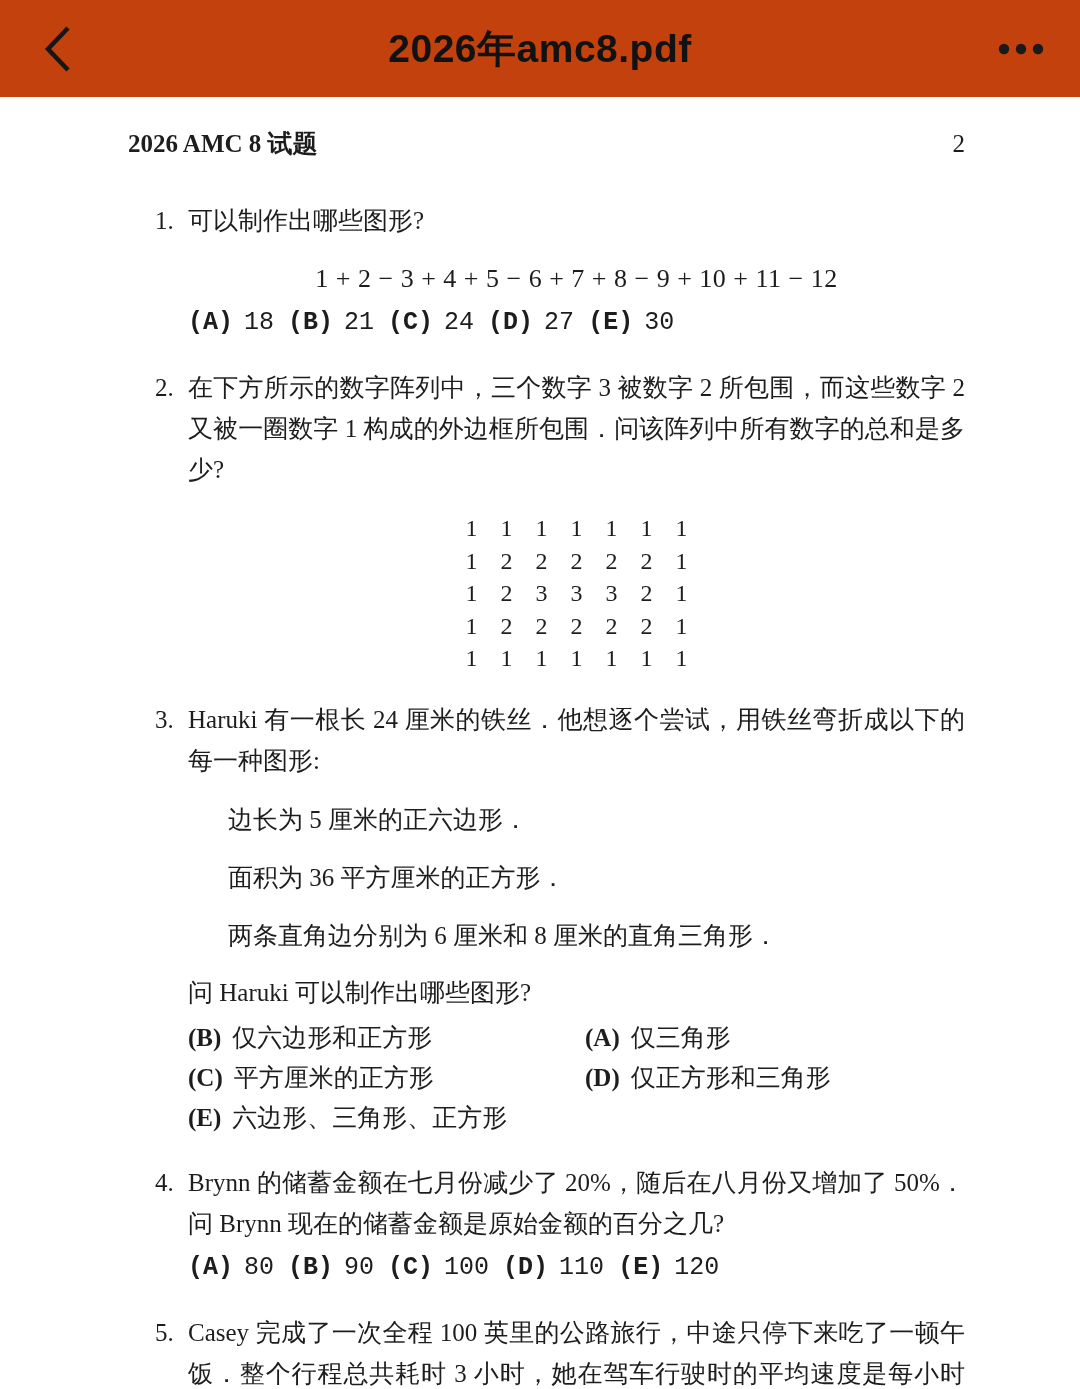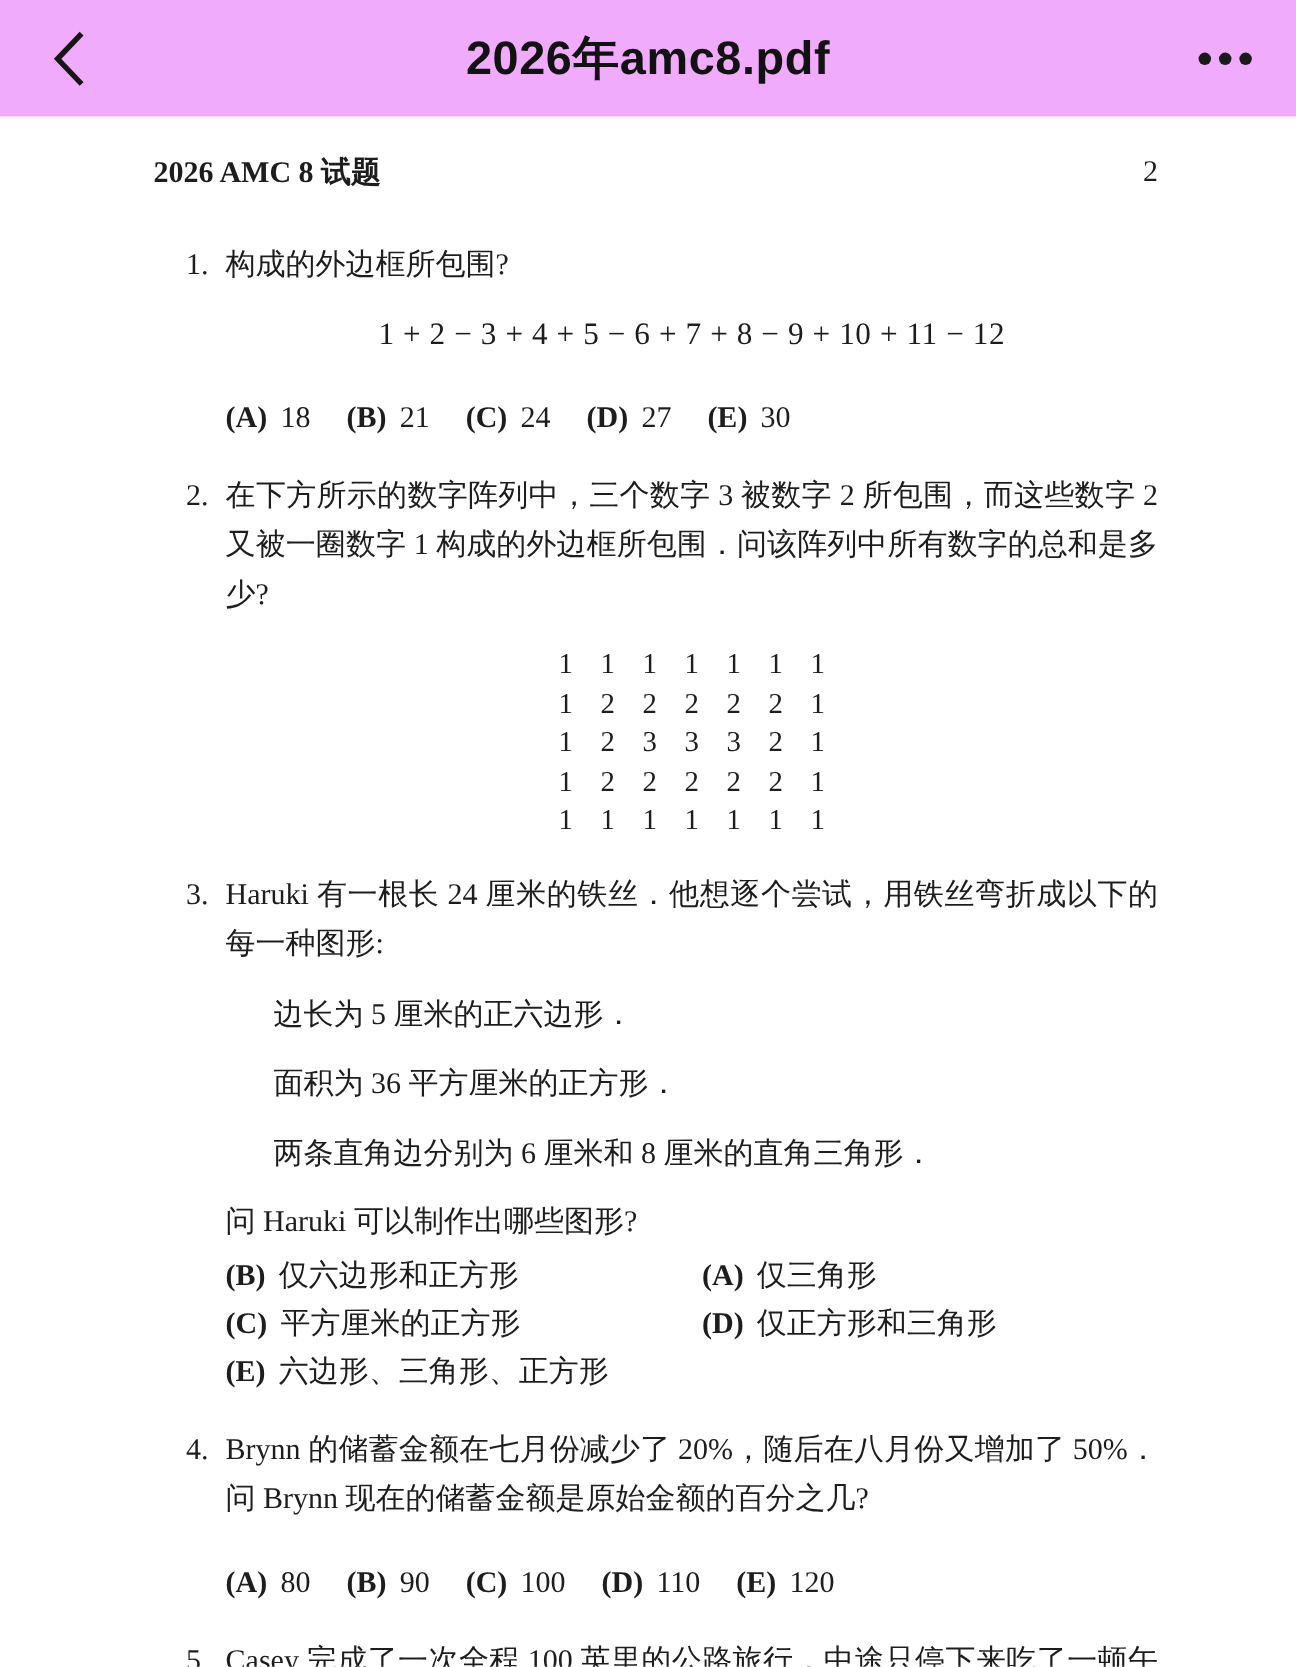--- a/index.html
+++ b/index.html
@@ -6,21 +6,21 @@
   html, body { width: 1080px; height: 1389px; overflow: hidden; }
   body {
     background: #ffffff;
     font-family: "Liberation Serif", "DejaVu Serif", serif;
     color: #1d1d1d;
   }
 
   
   .appbar {
     height: 97px;
-    background: #f0abfc;
+    background: #c2410c;
     display: flex;
     align-items: center;
     justify-content: center;
     position: relative;
   }
   .appbar-title {
     font-family: "Liberation Sans", "DejaVu Sans", sans-serif;
     font-size: 39px;
     font-weight: 600;
     color: #121212;
@@ -81,23 +81,24 @@
 
   .math-line {
     text-align: center;
     font-size: 26px;
     margin-top: 17px;
     letter-spacing: 0.5px;
   }
 
   .choices-row {
     display: flex;
-    gap: 30px;
-    margin-top: 29px;
+    gap: 14px;
+    margin-top: 3px;
     white-space: nowrap;
+    font-family: Liberation Mono, monospace;
   }
   .choice .clabel { font-weight: bold; margin-right: 11px; }
 
   .num-grid {
     margin-top: 22px;
     text-align: center;
     font-size: 24px;
     line-height: 32.5px;
     word-spacing: 17px;
   }
@@ -142,21 +143,21 @@
 
   <div class="doc-header">
     <span class="doc-title">2026 AMC 8 试题</span>
     <span class="page-num">2</span>
   </div>
 
   <div class="problems">
 
     <section class="problem first">
       <span class="pnum">1.</span>
-      <div class="ptext">构成的外边框所包围?</div>
+      <div class="ptext">可以制作出哪些图形?</div>
       <div class="math-line">1 + 2 − 3 + 4 + 5 − 6 + 7 + 8 − 9 + 10 + 11 − 12</div>
       <div class="choices-row">
         <span class="choice"><span class="clabel">(A)</span><span>18</span></span>
         <span class="choice"><span class="clabel">(B)</span><span>21</span></span>
         <span class="choice"><span class="clabel">(C)</span><span>24</span></span>
         <span class="choice"><span class="clabel">(D)</span><span>27</span></span>
         <span class="choice"><span class="clabel">(E)</span><span>30</span></span>
       </div>
     </section>
 

